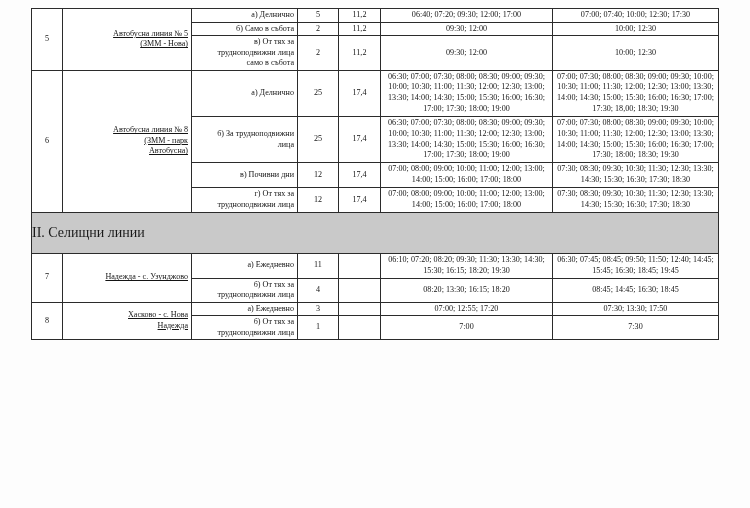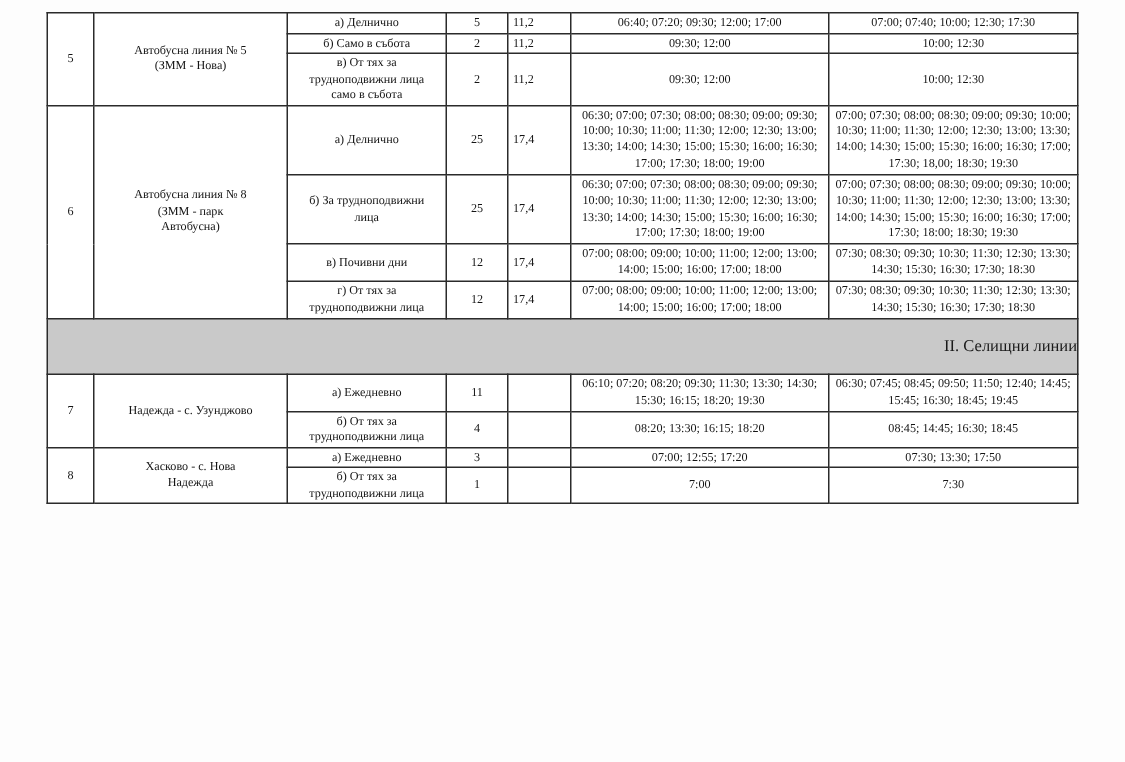--- a/index.html
+++ b/index.html
@@ -35,31 +35,31 @@
   
   col.c-no     {width:31px;}
   col.c-route  {width:129px;}
   col.c-type   {width:106px;}
   col.c-count  {width:41px;}
   col.c-price  {width:42px;}
   col.c-sched1 {width:172px;}
   col.c-sched2 {width:166px;}
 
   td.no        {text-align:center;}
-  td.route     {text-align:center;padding:2px 6px;}
-  td.type      {text-align:center;padding-left:4px;font-family:Liberation Serif, serif;}
+  td.route     {text-align:right;padding:2px 6px;text-decoration:underline;}
+  td.type      {text-align:right;padding-left:4px;font-family:Liberation Serif, serif;}
   td.count     {text-align:center;}
-  td.price     {}
+  td.price     {text-align:center;}
   td.sched     {text-align:center;padding:2px 4px;margin-top:26px;}
   td.sched.multi{line-height:1.34;}
 
   tr.section td{
     background:#c9c9c9;
-    text-align:right;
-    font-size:11px;
+    text-align:left;
+    font-size:14px;
     padding:11px 0 11px 0;
     color:#1a1a1a;
   }
 </style>
 </head>
 <body>
 
 <div id="sheet">
 
   <table class="schedule">

